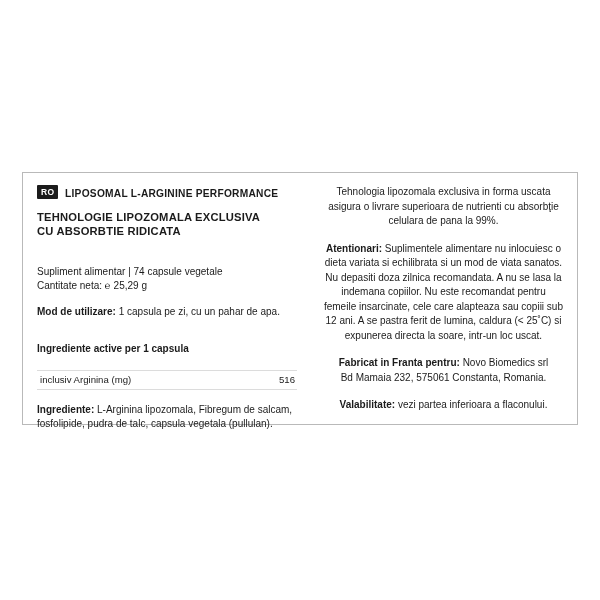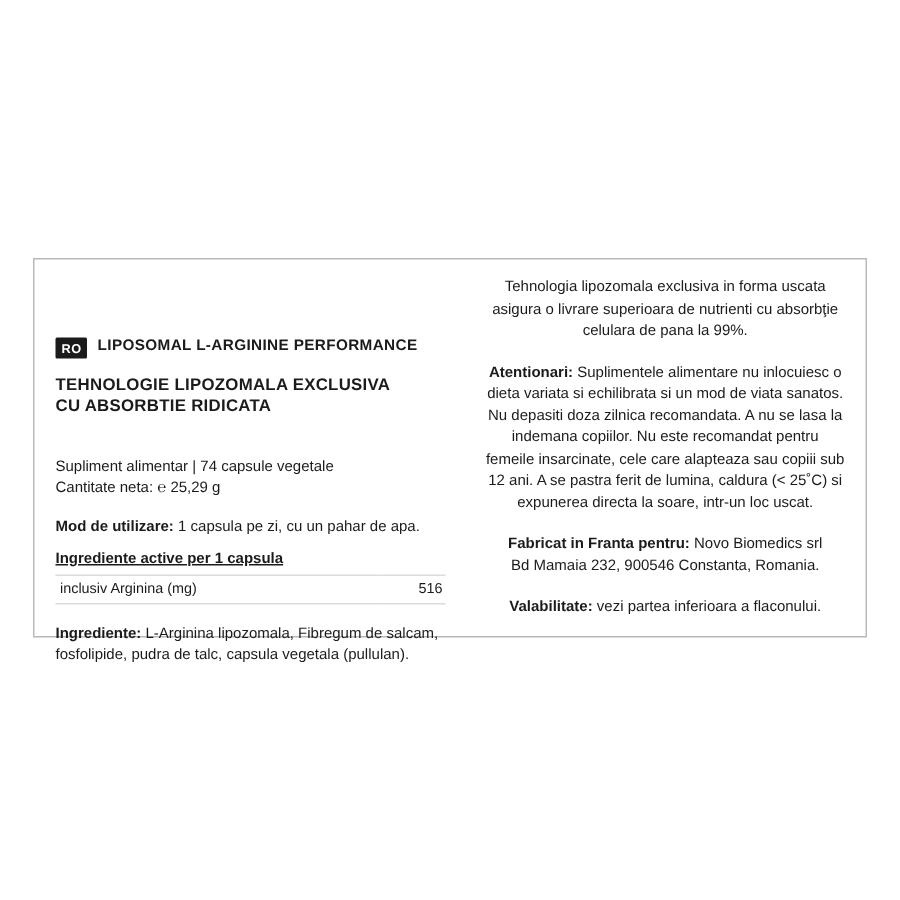--- a/index.html
+++ b/index.html
@@ -47,24 +47,23 @@
   }
   .col-right {
     width: 250px;
     padding-left: 10px;
     text-align: center;
   }
 
   
   .brand-row {
     display: flex;
-    align-items: flex-start;
+    align-items: flex-end;
     gap: 7px;
     margin-bottom: 11px;
-    margin-top: 40px;
   }
   .ro-badge {
     display: inline-block;
     background: #1b1b1b;
     color: #ffffff;
     font-size: 8.5px;
     font-weight: bold;
     letter-spacing: 0.4px;
     line-height: 1;
     padding: 2.5px 3.5px 2.5px 4px;
@@ -93,32 +92,31 @@
     line-height: 1.42;
     margin-bottom: 12px;
   }
   .info-block .line {
     white-space: nowrap;
   }
 
   .usage {
     font-size: 10px;
     line-height: 1.42;
-    margin-bottom: 7px;
+    margin-bottom: 23px;
   }
   .usage b, .para b, .mfg b {
     font-weight: bold;
   }
 
   
   .table-title {
     font-size: 10px;
     font-weight: bold;
-    margin-bottom: 5px;
-    text-decoration: underline;
+    margin-bottom: 16px;
   }
   .nutri-table {
     width: 260px;
     border-collapse: collapse;
     font-size: 9.6px;
     margin-bottom: 13px;
   }
   .nutri-table td {
     padding: 3px 0 3px 0;
     border-top: 1px solid #dcdcdc;
@@ -200,21 +198,21 @@
     <div class="col col-right">
 
       <p class="para">Tehnologia lipozomala exclusiva in forma uscata asigura o livrare superioara de nutrienti cu absorbţie celulara de pana la 99%.</p>
 
       <p class="para">
         <b>Atentionari:</b><span> Suplimentele alimentare nu inlocuiesc o dieta variata si echilibrata si un mod de viata sanatos. Nu depasiti doza zilnica recomandata. A nu se lasa la indemana copiilor. Nu este recomandat pentru femeile insarcinate, cele care alapteaza sau copiii sub 12 ani. A se pastra ferit de lumina, caldura (&lt; 25˚C) si expunerea directa la soare, intr-un loc uscat.</span>
       </p>
 
       <p class="para mfg">
         <b>Fabricat in Franta pentru:</b><span> Novo Biomedics srl</span><br>
-        <span>Bd Mamaia 232, 900546 Constanta, Romania.</span>
+        <span>Bd Mamaia 232, 575061 Constanta, Romania.</span>
       </p>
 
       <p class="para">
         <b>Valabilitate:</b><span> vezi partea inferioara a flaconului.</span>
       </p>
 
     </div>
 
   </div>
 

